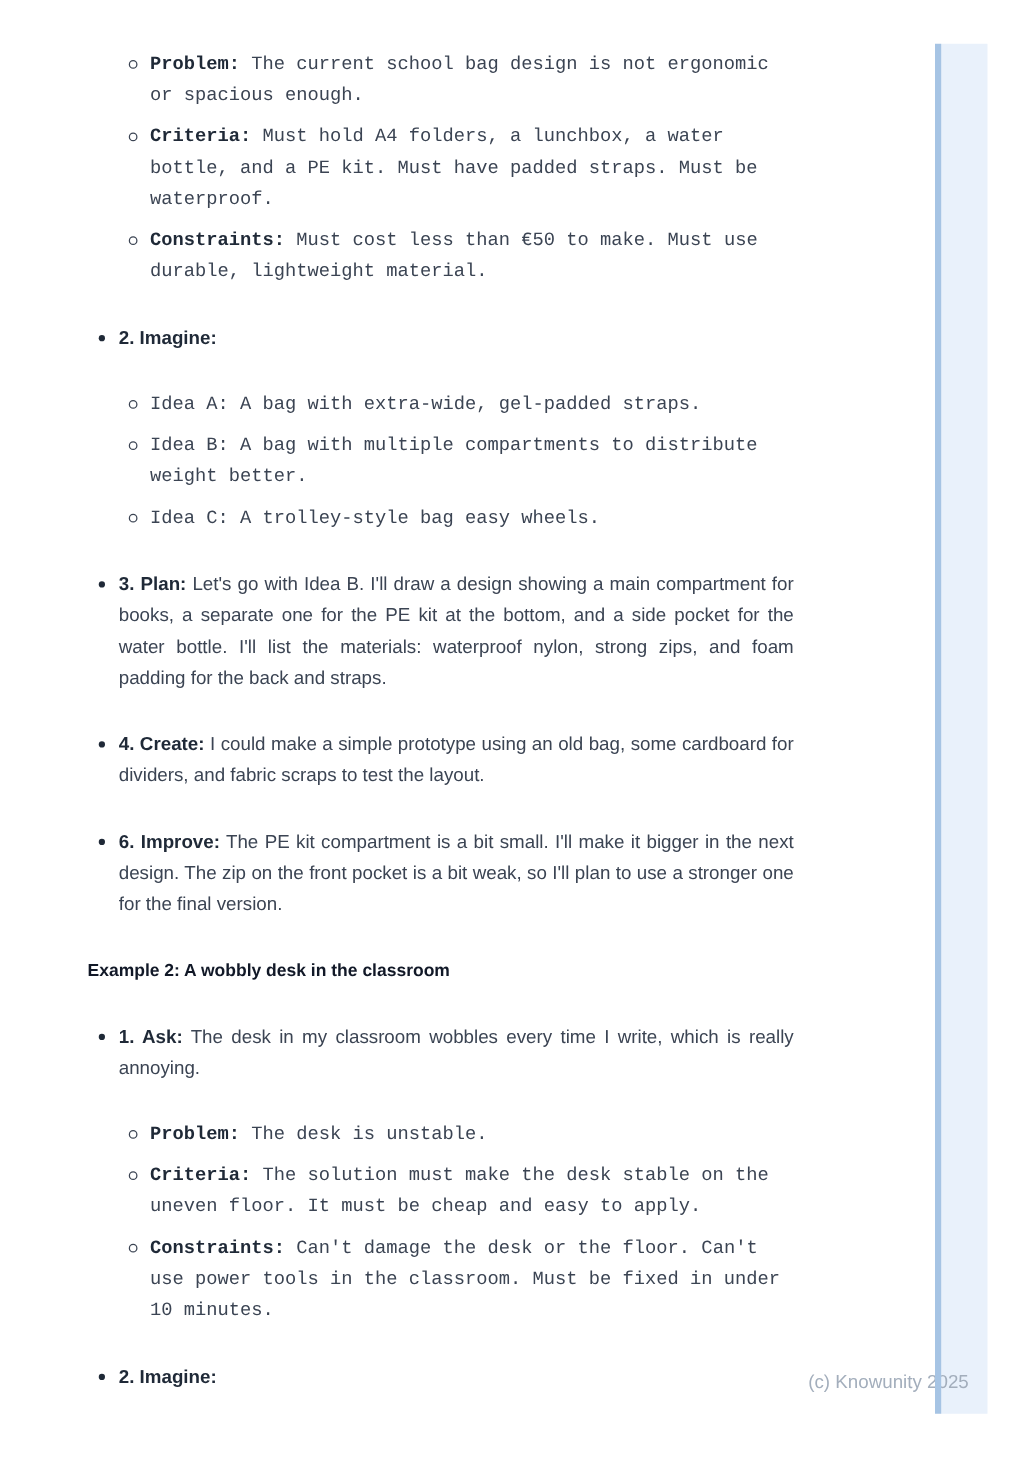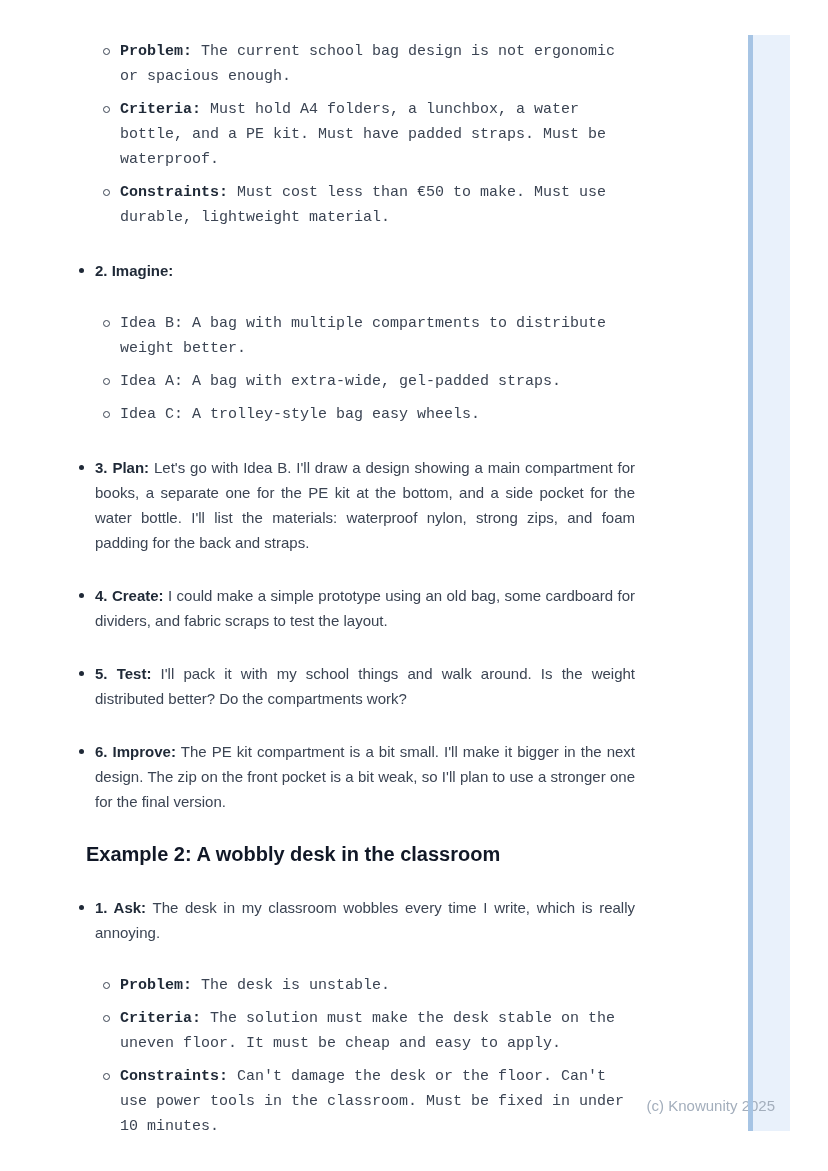--- a/index.html
+++ b/index.html
@@ -48,24 +48,24 @@
     width: 5px; height: 5px;
     border: 1.5px solid #3b4453;
     border-radius: 50%;
     background: transparent;
   }
 
   .b { font-weight: 700; color: #1f2937; }
   .it { font-style: italic; }
 
   h3.sec {
-    font-size: 20px;
+    font-size: 14px;
     font-weight: 700;
     color: #111827;
-    margin: 22px 0 18px 16px;
+    margin: 22px 0 18px 0;
     line-height: 25px;
   }
 
   .accent-panel {
     position: absolute;
     left: 753px; top: 35px;
     width: 37px; height: 1096px;
     background: #e9f1fb;
     z-index: 1;
   }
@@ -112,49 +112,44 @@
   </div>
 
   <div class="l1i">
     <span class="m1"></span>
     <span class="b">2. Imagine:</span>
   </div>
 
   <div class="l2">
     <div class="l2i">
       <span class="m2"></span>
-      <span>Idea B: A bag with multiple compartments to distribute weight better.</span>
+      <span>Idea A: A bag with extra-wide, gel-padded straps.</span>
     </div>
     <div class="l2i">
       <span class="m2"></span>
-      <span>Idea A: A bag with extra-wide, gel-padded straps.</span>
+      <span>Idea B: A bag with multiple compartments to distribute weight better.</span>
     </div>
     <div class="l2i">
       <span class="m2"></span>
       <span>Idea C: A trolley-style bag easy wheels.</span>
     </div>
   </div>
 
   <div class="l1i">
     <span class="m1"></span>
     <span class="b">3. Plan:</span>
     <span>Let's go with Idea B. I'll draw a design showing a main compartment for books, a separate one for the PE kit at the bottom, and a side pocket for the water bottle. I'll list the materials: waterproof nylon, strong zips, and foam padding for the back and straps.</span>
   </div>
 
   <div class="l1i">
     <span class="m1"></span>
     <span class="b">4. Create:</span>
     <span>I could make a simple prototype using an old bag, some cardboard for dividers, and fabric scraps to test the layout.</span>
   </div>
 
-  <div class="l1i">
-    <span class="m1"></span>
-    <span class="b">5. Test:</span>
-    <span>I'll pack it with my school things and walk around. Is the weight distributed better? Do the compartments work?</span>
-  </div>
 
   <div class="l1i">
     <span class="m1"></span>
     <span class="b">6. Improve:</span>
     <span>The PE kit compartment is a bit small. I'll make it bigger in the next design. The zip on the front pocket is a bit weak, so I'll plan to use a stronger one for the final version.</span>
   </div>
 
   <h3 class="sec">Example 2: A wobbly desk in the classroom</h3>
 
   <div class="l1i">

